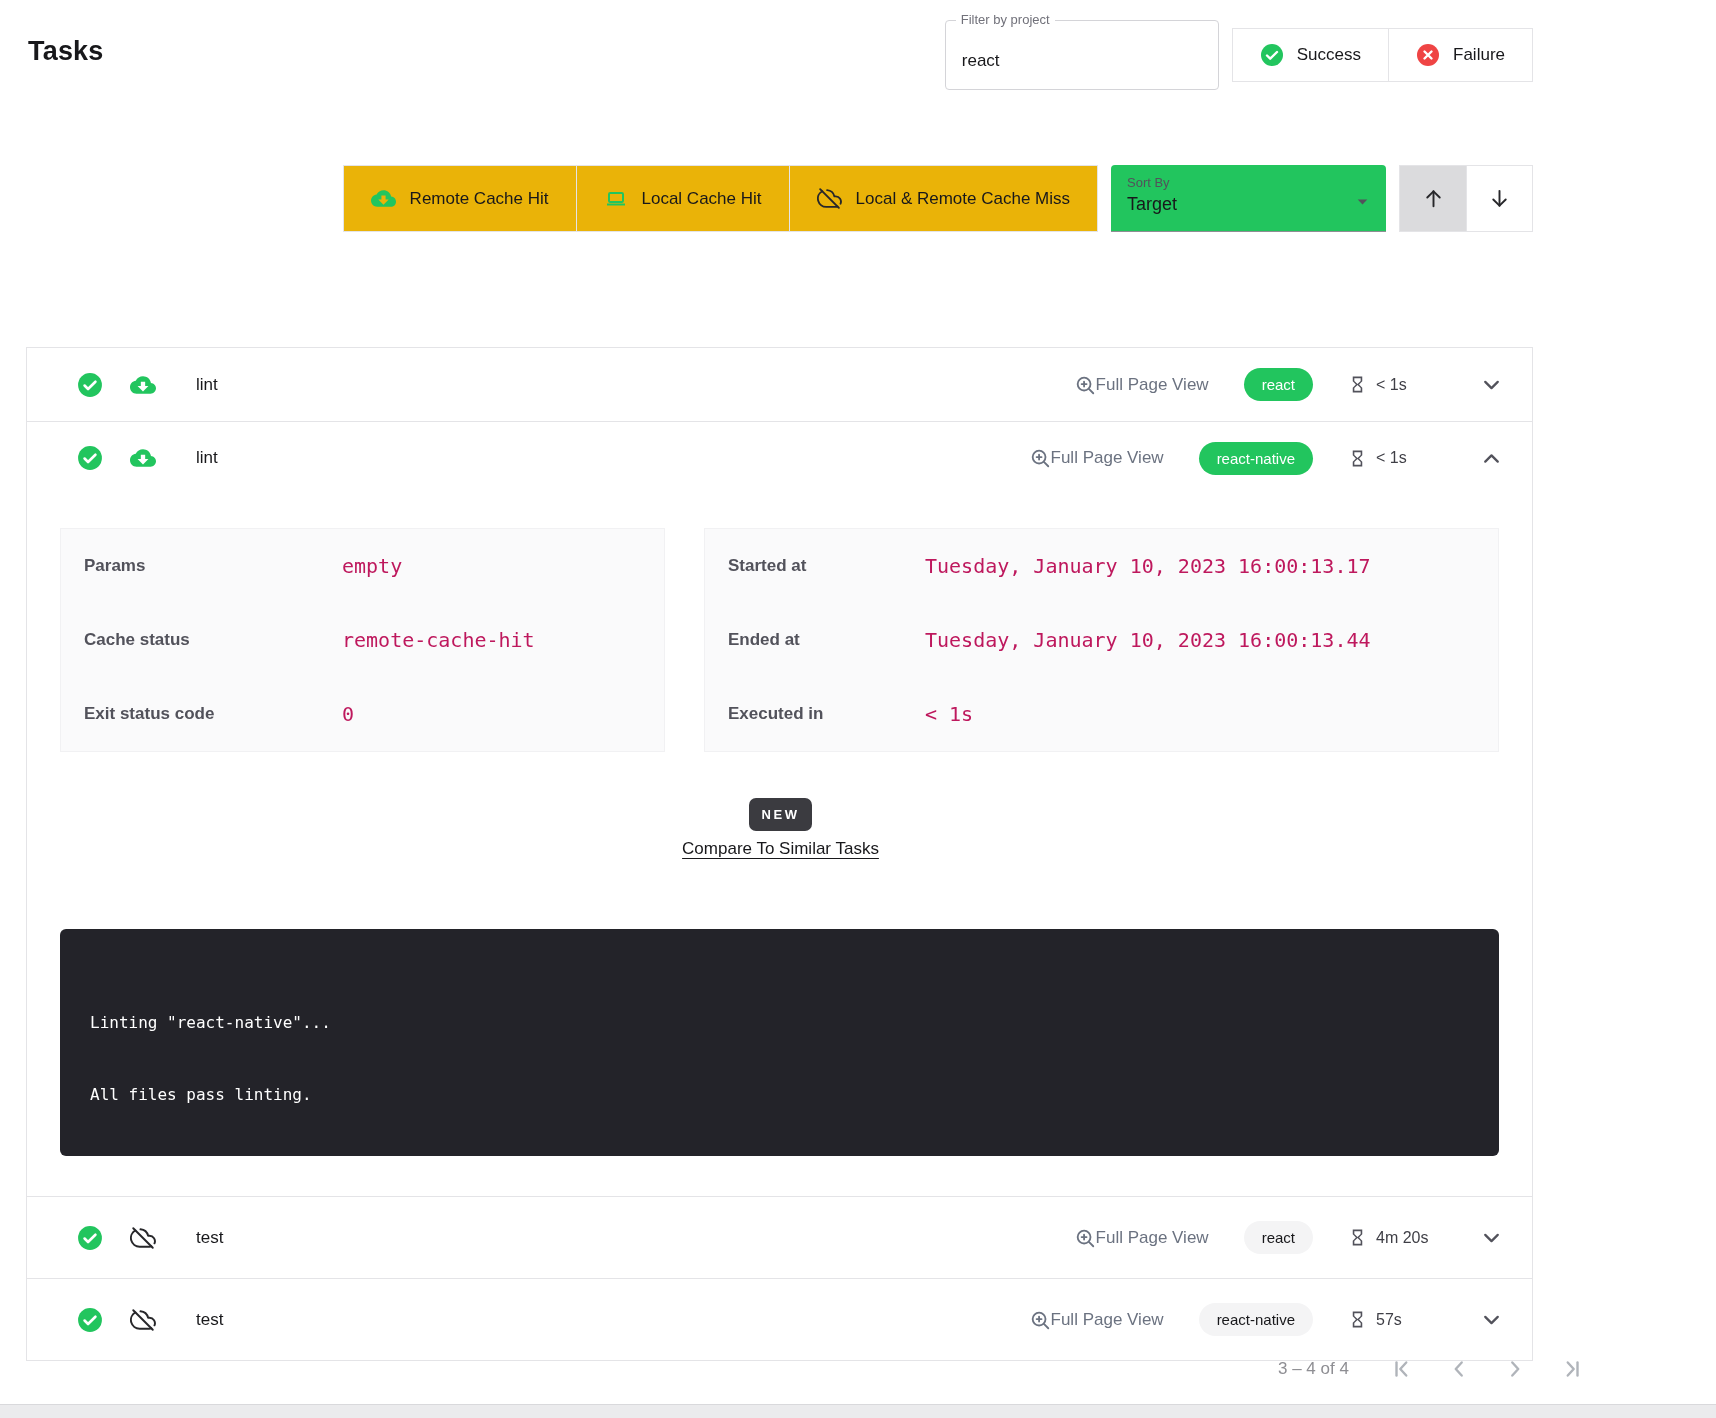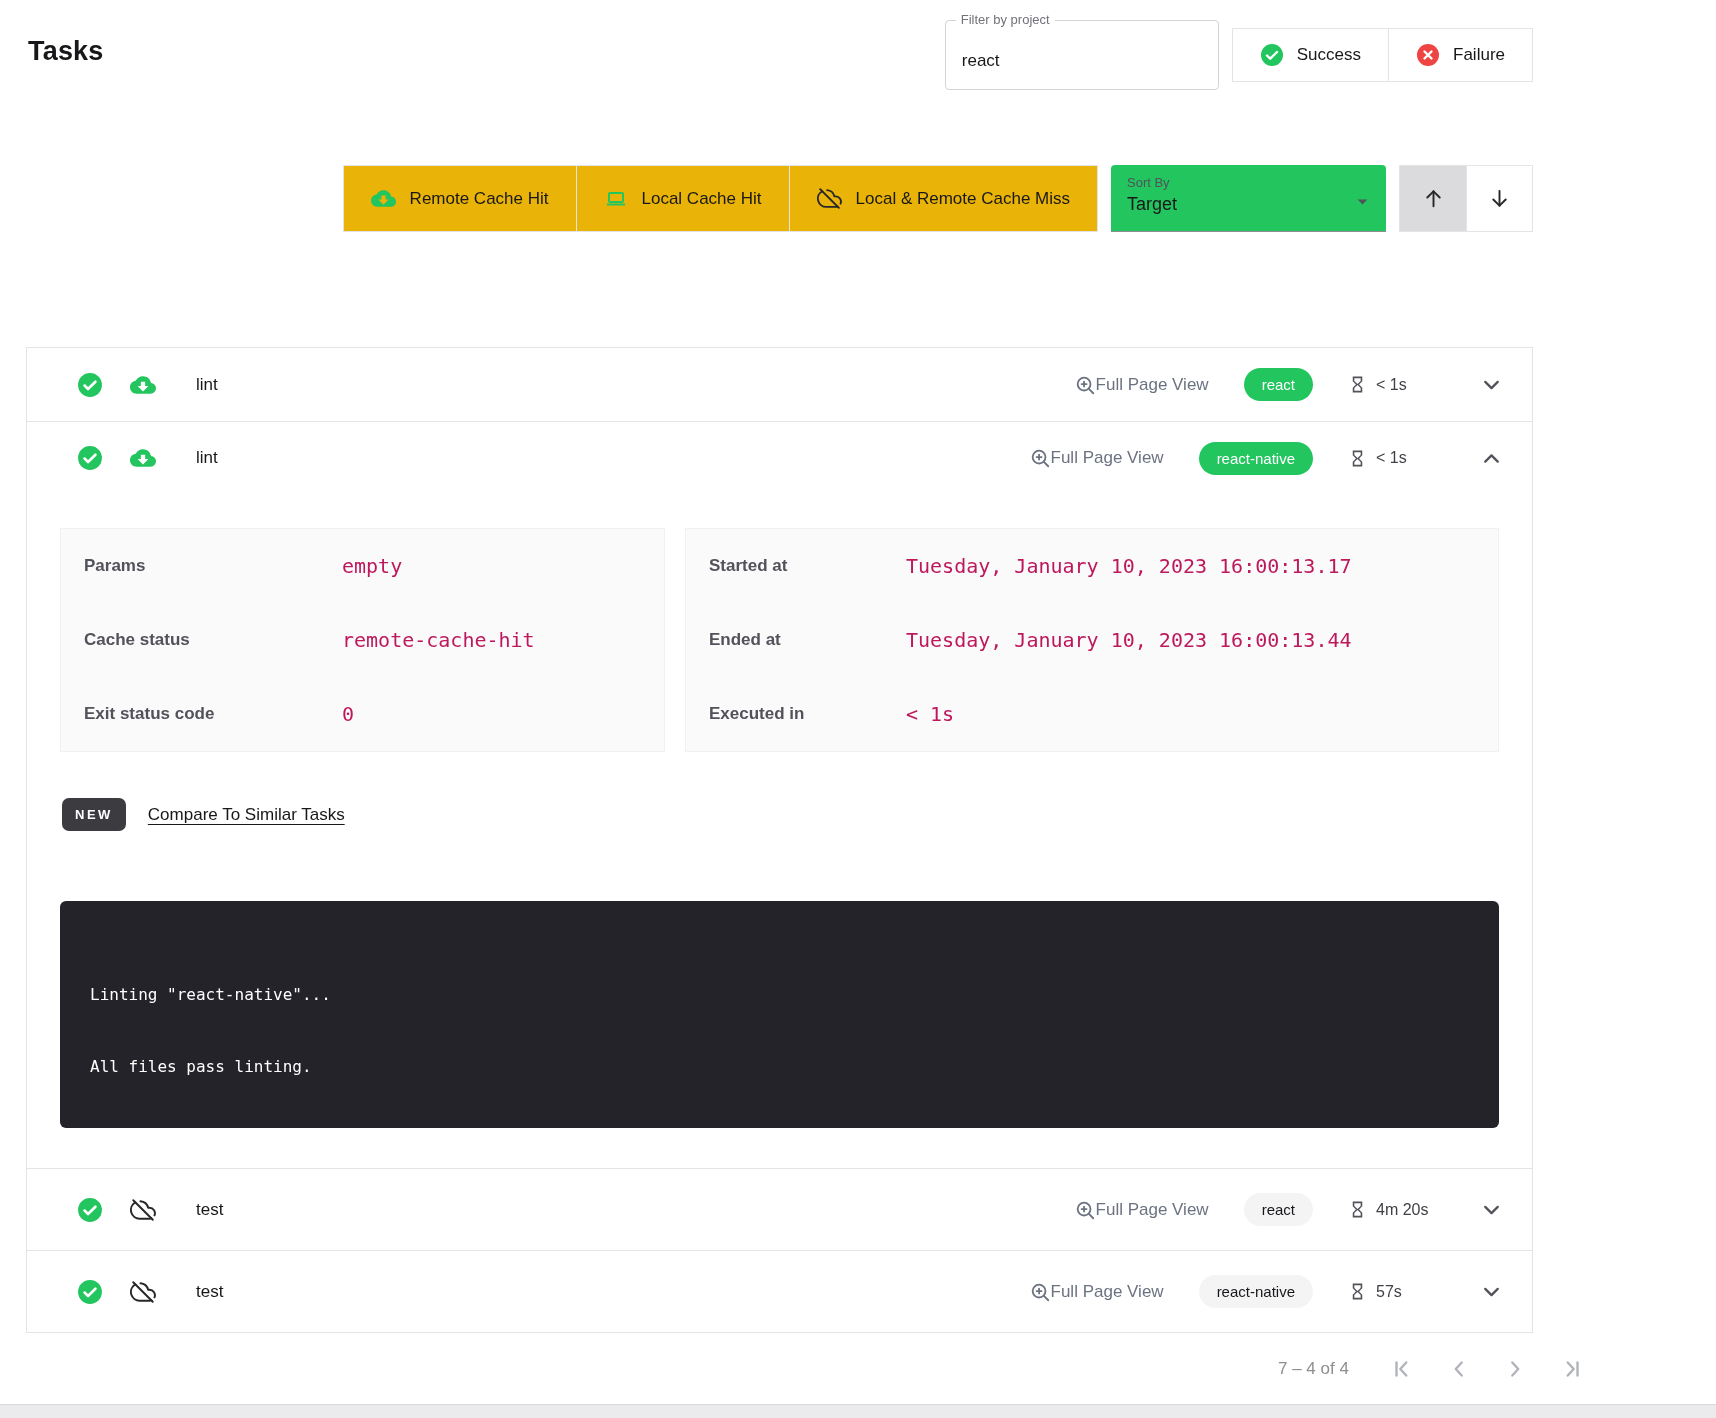--- a/index.html
+++ b/index.html
@@ -43,30 +43,30 @@
   .task-right { margin-left:auto; display:flex; align-items:center; gap:35px; }
   .fpv { display:flex; align-items:center; gap:0; color:#6b7280; font-size:17px; cursor:pointer; background:none; border:none; font-family:inherit; }
   .badge { border-radius:999px; padding:8px 18px; font-size:15px; }
   .badge.green { background:#22c55e; color:#fff; }
   .badge.gray  { background:#f4f4f5; color:#18181b; }
   .duration { display:flex; align-items:center; gap:9px; font-size:16px; color:#3f3f46; min-width:88px; }
   .chev { margin-left:8px; background:none; border:none; cursor:pointer; }
 
   
   .expanded { padding:34px 33px 40px; cursor:default; }
-  .panels { display:flex; gap:20px; }
+  .panels { display:flex; gap:39px; }
   .panel { background:#fafafb; border:1px solid #f1f1f3; }
   .panel.left { width:605px; }
   .panel.right { flex:1; }
   .detail-row { display:flex; align-items:center; height:74px; padding:0 23px; }
   .detail-label { font-weight:700; font-size:17px; color:#52525b; }
   .panel.left  .detail-label { width:258px; }
   .panel.right .detail-label { width:197px; }
   .detail-value { font-family:"DejaVu Sans Mono", monospace; font-size:20px; color:#be185d; }
-  .compare-row { display:flex; align-items:center; gap:22px; margin:46px 0 0 2px; }
+  .compare-row { display:flex; align-items:center; gap:8px; margin:46px 0 0 2px;flex-direction:column; }
   .new-badge { background:#3b3b40; color:#fff; font-size:13px; letter-spacing:2.5px; padding:9px 13px; border-radius:7px; font-weight:600; }
   .compare-link { font-size:17px; color:#18181b; text-decoration:underline; text-underline-offset:4px; cursor:pointer; }
   .terminal { margin-top:70px; background:#232329; border-radius:6px; height:227px; padding:76px 30px 0;
     color:#fff; font-family:"DejaVu Sans Mono", monospace; font-size:16px; line-height:36px; white-space:pre; overflow:hidden; }
 
   
   .pagination { position:absolute; top:1345px; left:1278px; display:flex; align-items:center; color:#8e8e93; font-size:17px; }
   .pg-range { margin-right:26px; }
   .pg-btn { width:56px; height:48px; display:flex; align-items:center; justify-content:center; background:none; border:none; cursor:pointer; }
 
@@ -371,21 +371,21 @@
       <button class="chev">
         <svg viewBox="0 0 24 24" width="25" height="25" fill="none" stroke="#52525b" stroke-width="2.2" stroke-linecap="round" stroke-linejoin="round">
             <polyline points="6 9.5 12 15.5 18 9.5"></polyline>
           </svg>
       </button>
     </span>
   </div>
 </div>
 
 <div class="pagination">
-  <span class="pg-range">7 – 4 of 4</span>
+  <span class="pg-range">3 – 4 of 4</span>
   <button class="pg-btn">
     <svg viewBox="0 0 24 24" width="26" height="26" fill="none" stroke="#b0b4ba" stroke-width="2.2" stroke-linecap="round" stroke-linejoin="round">
         <line x1="6" y1="6" x2="6" y2="18"></line>
         <polyline points="15 6 9.5 12 15 18"></polyline>
       </svg>
   </button>
   <button class="pg-btn">
     <svg viewBox="0 0 24 24" width="26" height="26" fill="none" stroke="#b0b4ba" stroke-width="2.2" stroke-linecap="round" stroke-linejoin="round">
         <polyline points="14.5 6 9 12 14.5 18"></polyline>
       </svg>

